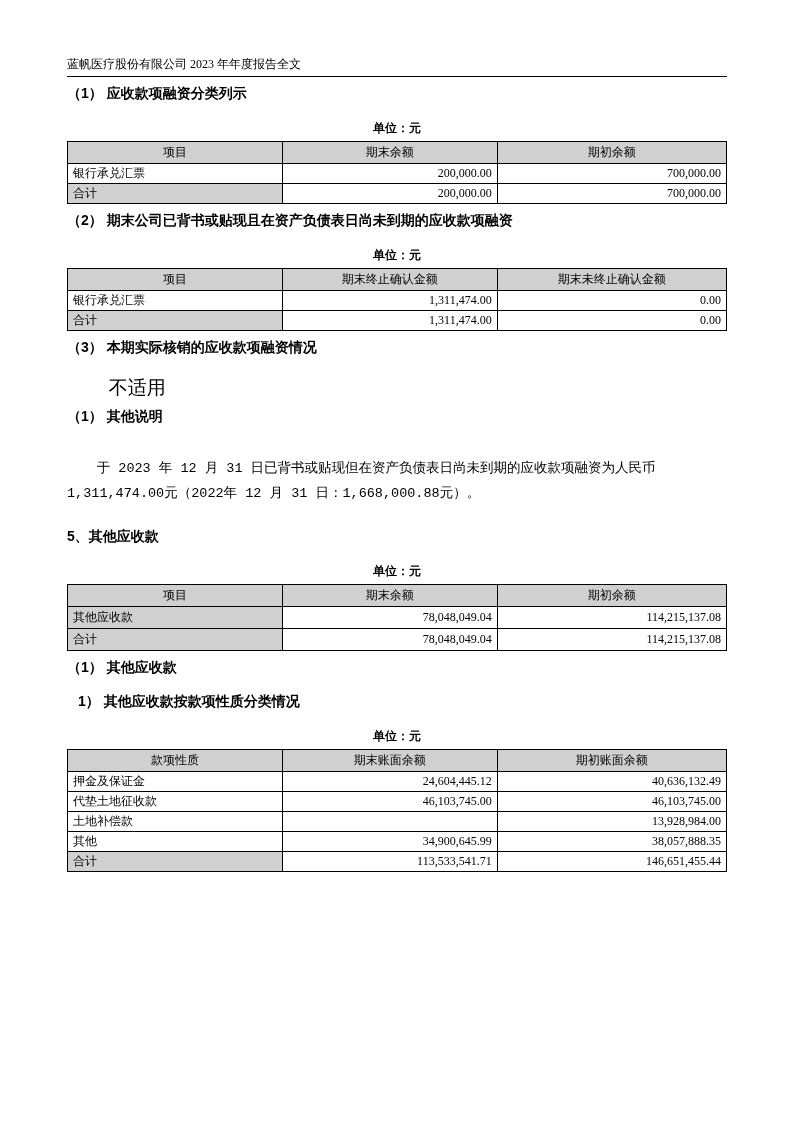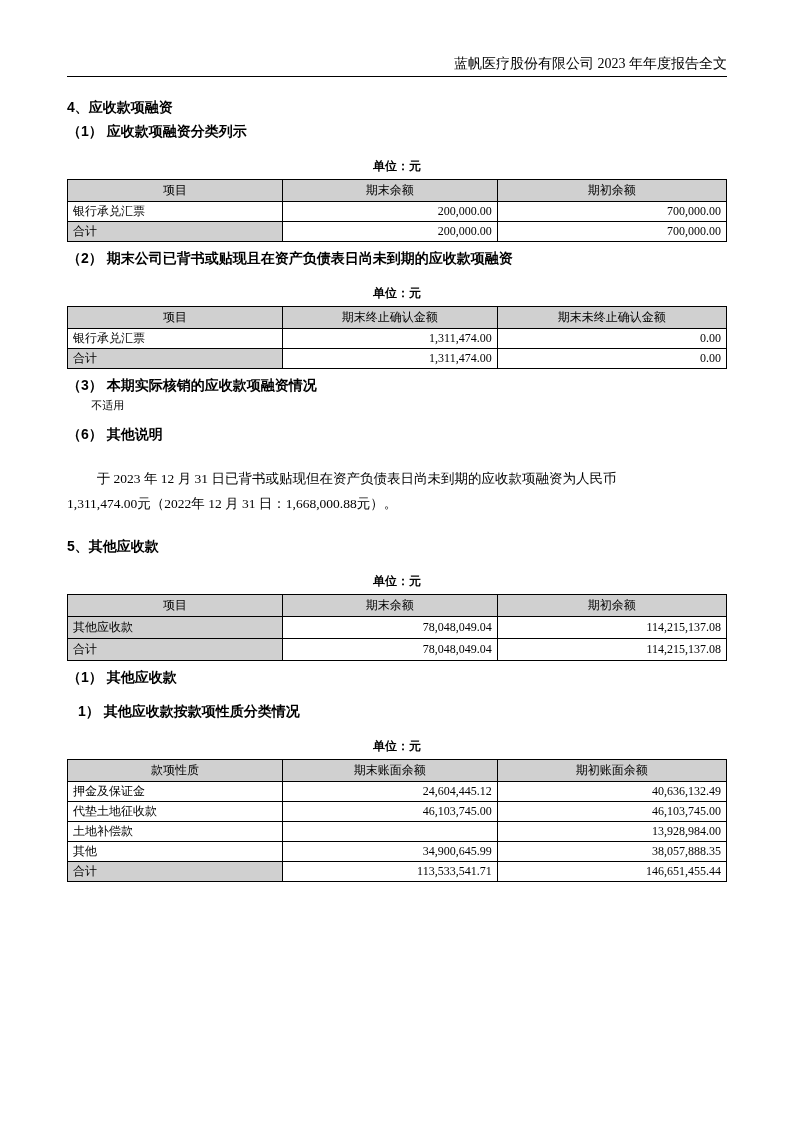--- a/index.html
+++ b/index.html
@@ -7,22 +7,22 @@
   body {
     width: 793px;
     height: 1122px;
     font-family: "Liberation Serif", "DejaVu Serif", serif;
     color: #000;
     overflow: hidden;
   }
   .page { padding: 56px 66px 0 67px; }
 
   .doc-header {
-    text-align: right;
-    font-size: 14px;
+    text-align: left;
+    font-size: 12px;
     line-height: 16px;
   }
   .header-rule {
     border: none;
     border-top: 1.2px solid #000;
     margin-top: 4px;
   }
 
   .sec-title, .sub-title {
     font-family: "Liberation Sans", "DejaVu Sans", sans-serif;
@@ -37,25 +37,26 @@
   .unit-label {
     text-align: center;
     font-size: 12px;
     margin-top: 20px;
     margin-bottom: 6px;
     line-height: 14px;
     font-weight: bold;
   }
 
   .body-text {
-    font-size: 11px;
+    font-size: 19px;
     line-height: 25px;
+    margin-top: 20px;
   }
   .body-text.indent { padding-left: 2.2em; }
-  .para { margin-top: 24px; }
+  .para { margin-top: 32px; font-family: Liberation Mono, monospace; }
   .para .line { font-size: 13.5px; line-height: 25px; }
   .para .line.first { text-indent: 2.2em; }
 
   table.fin-table {
     width: 100%;
     border-collapse: collapse;
     border: 1.5px solid #000;
     font-size: 12px;
     table-layout: fixed;
   }
@@ -85,21 +86,20 @@
 </head>
 <body>
 
 <div class="page">
 
   <div class="doc-header">
     <span>蓝帆医疗股份有限公司 2023 年年度报告全文</span>
   </div>
   <hr class="header-rule">
 
-  <div class="sec-title">4、应收款项融资</div>
 
   <div class="sub-title">（1） 应收款项融资分类列示</div>
   <div class="unit-label">单位：元</div>
   <table class="fin-table">
       <colgroup>
         <col class="col-item">
         <col class="col-mid">
         <col class="col-last">
       </colgroup>
       <thead>
@@ -148,21 +148,21 @@
           <td class="cell-label shaded">合计</td>
           <td class="cell-num">1,311,474.00</td>
           <td class="cell-num">0.00</td>
         </tr>
       </tbody>
     </table>
 
   <div class="sub-title">（3） 本期实际核销的应收款项融资情况</div>
   <div class="body-text indent">不适用</div>
 
-  <div class="sub-title">（6） 其他说明</div>
+  <div class="sub-title">（1） 其他说明</div>
   <div class="para">
     <div class="line first">于 2023 年 12 月 31 日已背书或贴现但在资产负债表日尚未到期的应收款项融资为人民币</div>
     <div class="line">1,311,474.00元（2022年 12 月 31 日：1,668,000.88元）。</div>
   </div>
 
   <div class="sec-title">5、其他应收款</div>
   <div class="unit-label">单位：元</div>
   <table class="fin-table tall">
       <colgroup>
         <col class="col-item">

